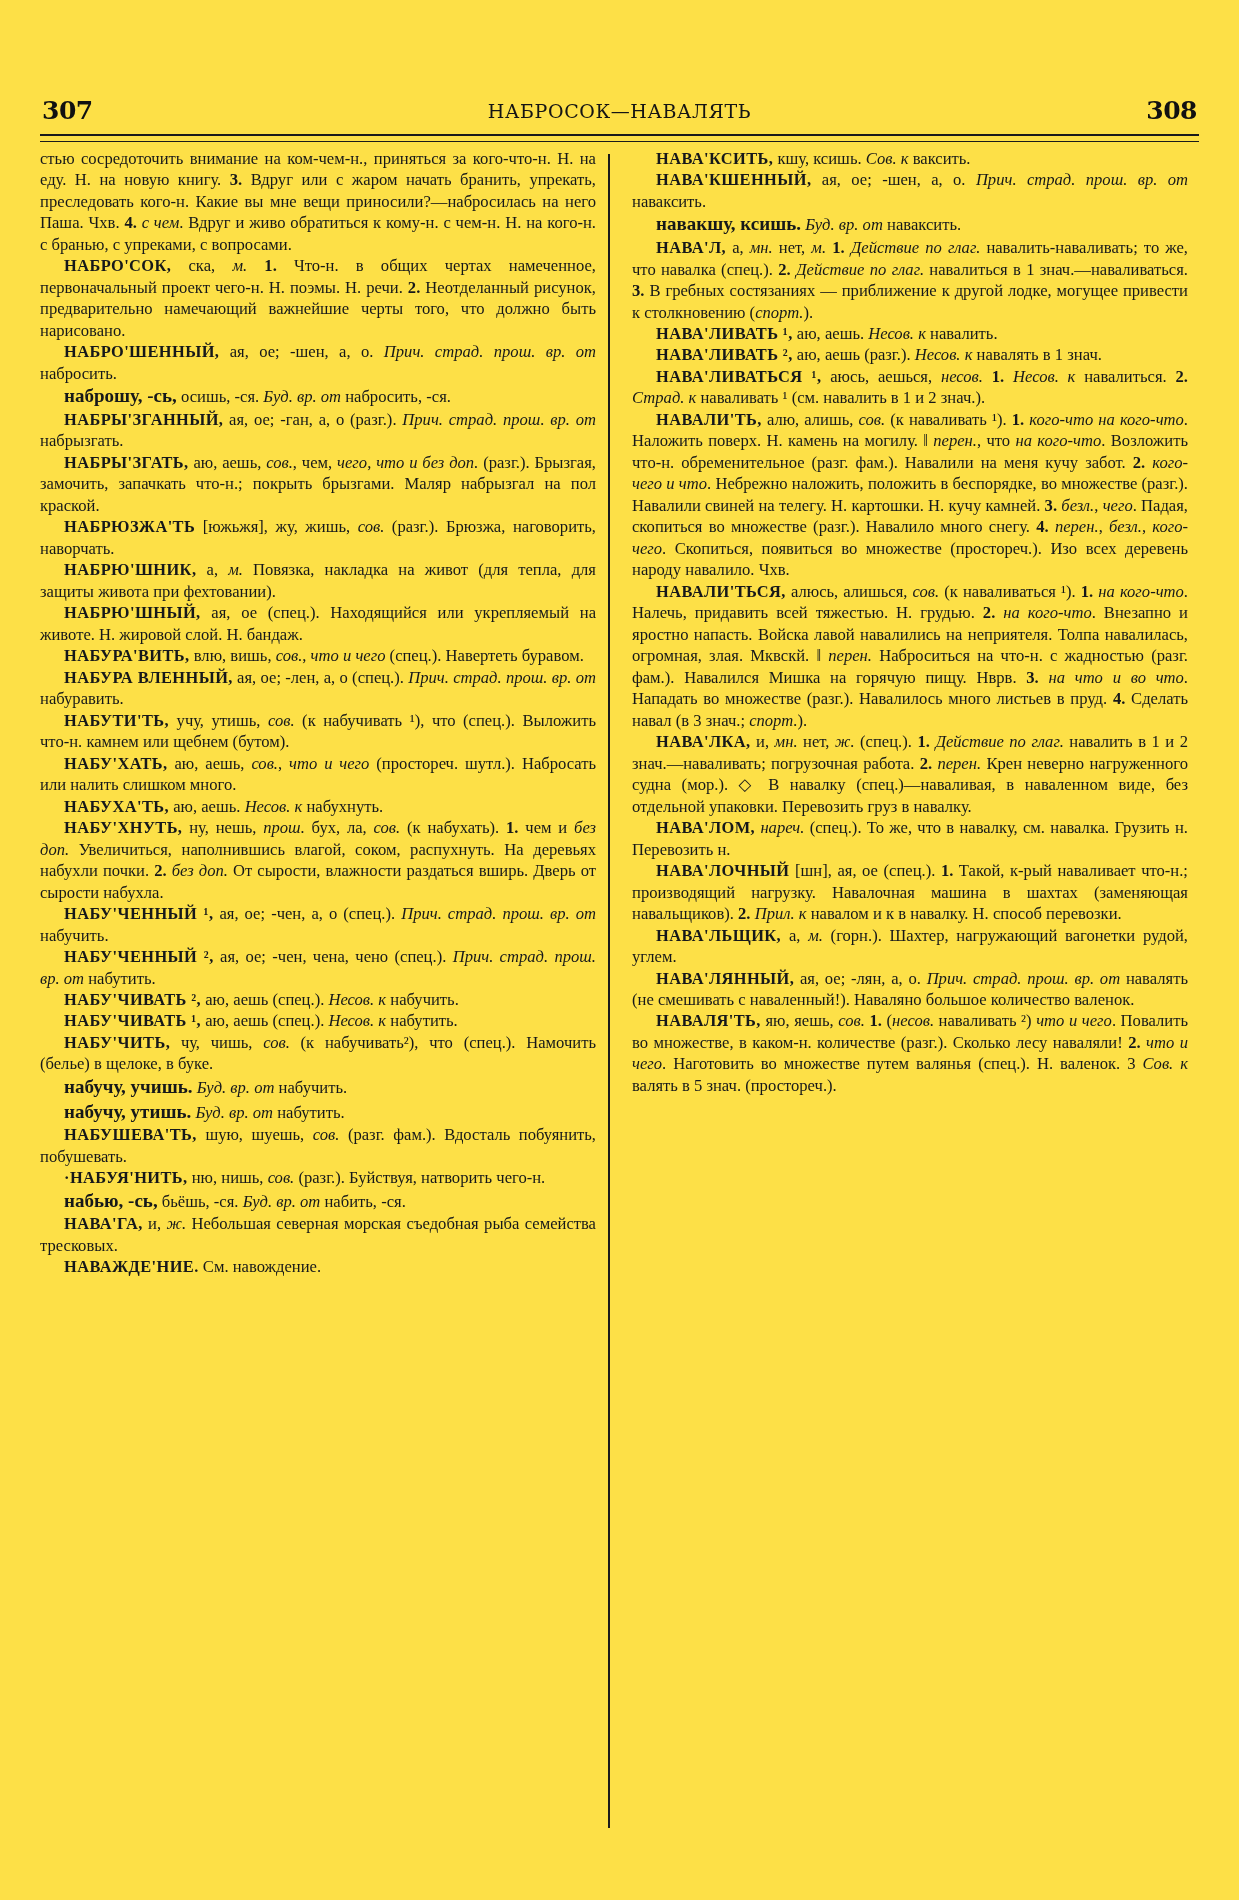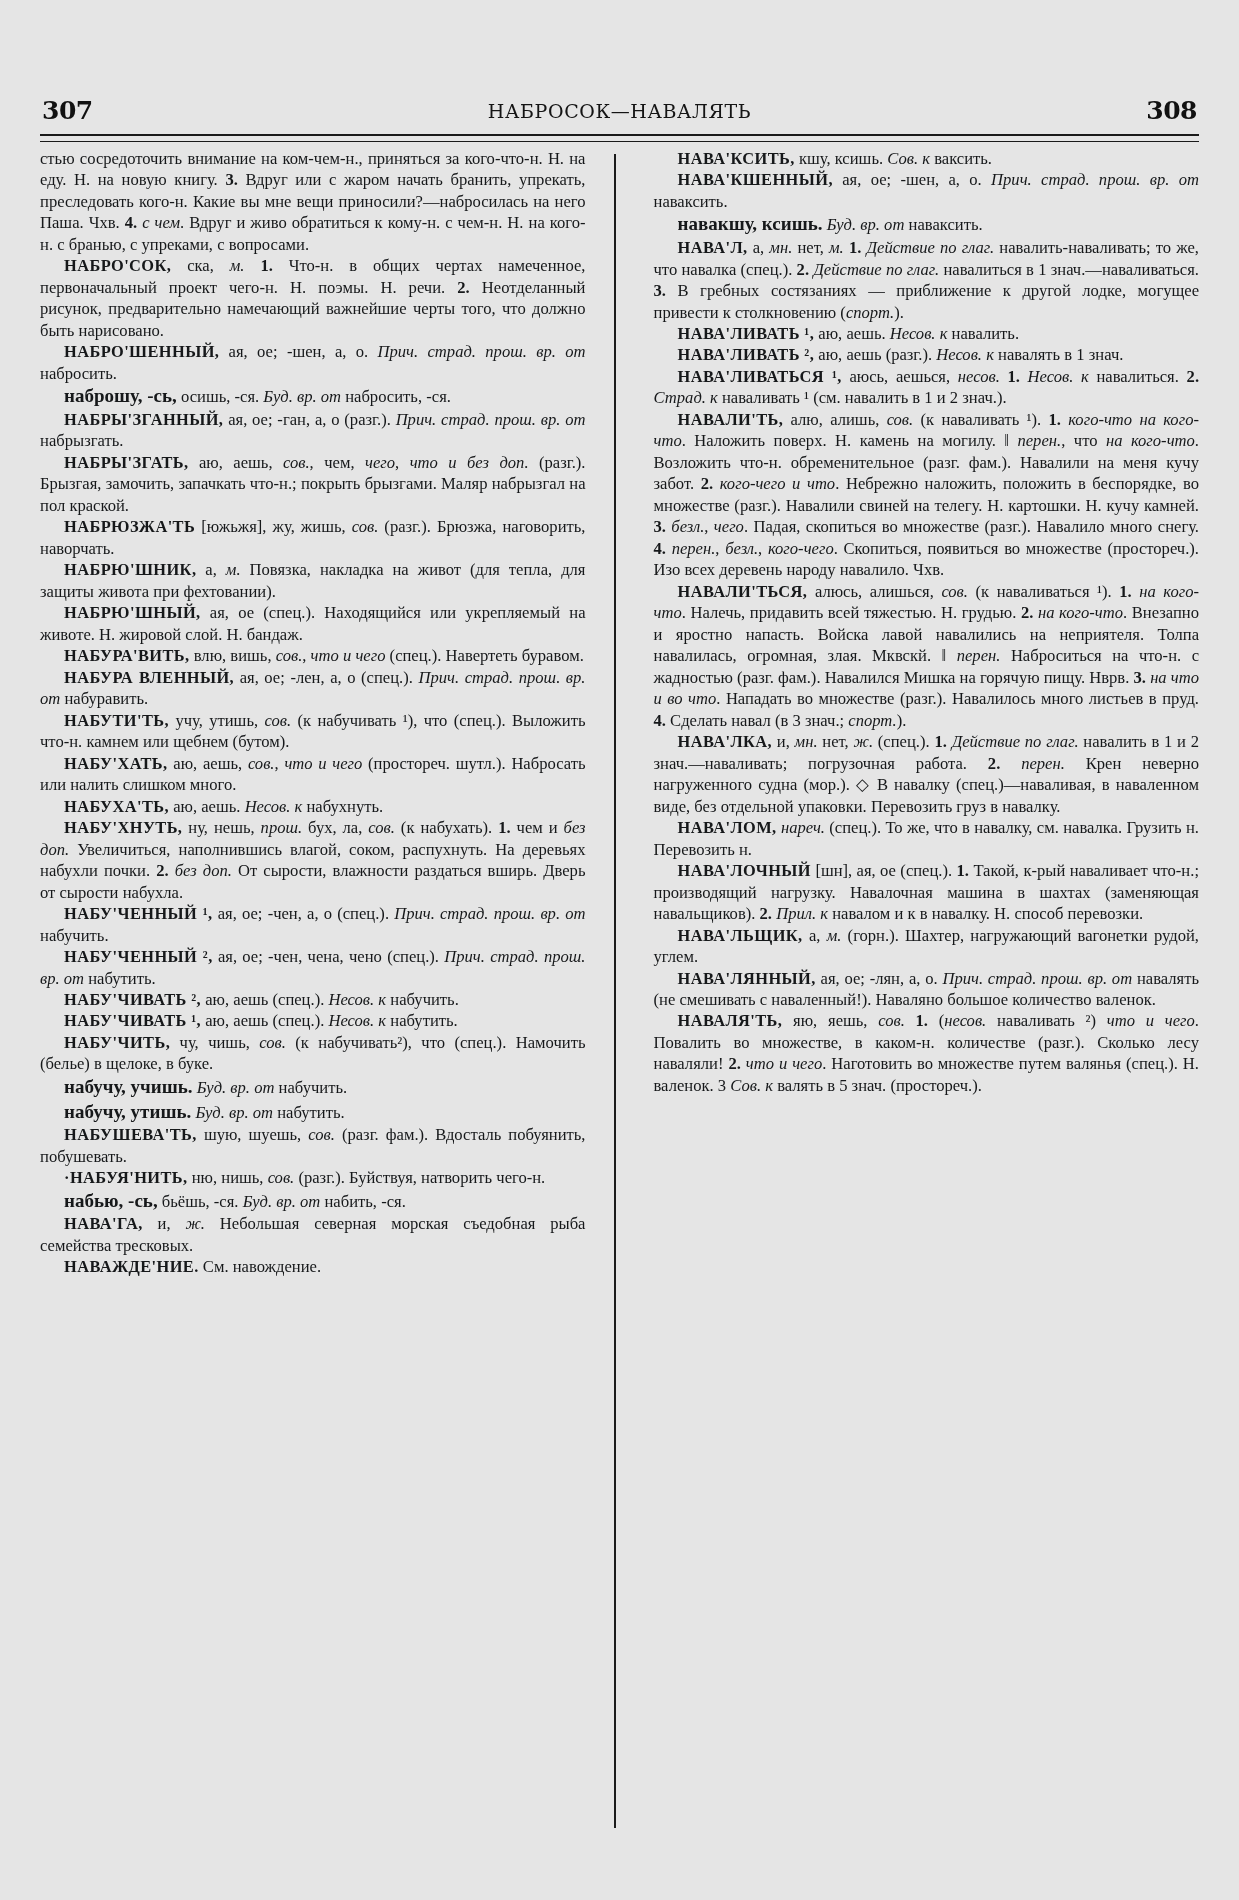--- a/index.html
+++ b/index.html
@@ -15,21 +15,21 @@
     color: #16181a;
     position: relative;
     overflow: hidden;
   }
 
   .page {
     position: absolute;
     left: 0; top: 0;
     width: 1239px;
     height: 1900px;
-    background: #e5e5e5;
+    background: #fde047;
   }
 
   
   .runhead {
     position: absolute;
     left: 40px;
     right: 40px;
     top: 96px;
     height: 34px;
   }
@@ -68,21 +68,21 @@
   }
 
   
   .columns {
     position: absolute;
     left: 40px;
     top: 148px;
     width: 1159px;
     height: 1690px;
     display: flex;
-    gap: 16px;
+    gap: 0;
   }
   .col {
     width: 556px;
     font-size: 16.6px;
     line-height: 1.295;
     text-align: justify;
     text-justify: inter-word;
     hyphens: manual;
   }
   .col-left  { padding-right: 12px; }

